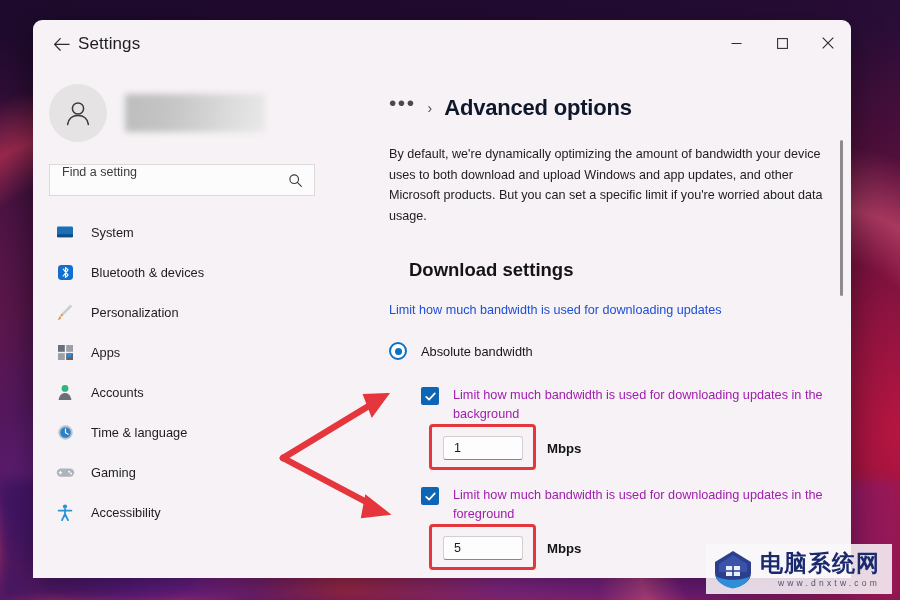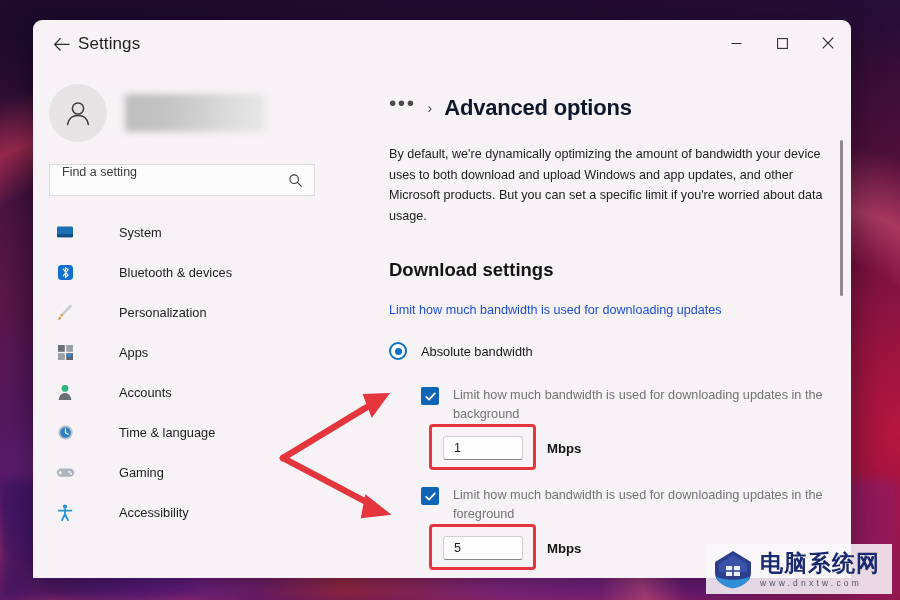--- a/index.html
+++ b/index.html
@@ -113,21 +113,20 @@
   .searchbox .ph {
     font-size: 12.5px; color: #3b3b3b; margin-left: 12px;
   }
   .search-icon { position: absolute; right: 11px; top: 8px; color: #3a3a3a; }
 
   .navlist { margin-top: 16px; }
   .navitem {
     height: 40px; margin: 0 12px; padding-left: 8px;
     display: flex; align-items: center;
     border-radius: 4px;
-    gap: 28px;
   }
   .navitem .nico {
     width: 24px; height: 20px;
     display: flex; align-items: center; justify-content: center;
     flex: none; margin-right: 14px;
   }
   .navitem .nlabel { font-size: 12.8px; color: #1d1d1d; }
 
   
   .content {
@@ -144,21 +143,21 @@
   .page-title {
     font-size: 22px; font-weight: 600; color: #0f172a; letter-spacing: -0.2px;
   }
   .intro {
     margin-top: 16px;
     width: 450px;
     font-size: 12.6px; line-height: 20.5px; color: #1e1e1e;
   }
   .section-title {
     margin-top: 33px;
-    font-size: 18.5px; font-weight: 600; color: #141414;
+    font-size: 18.5px; font-weight: 600; color: #141414; margin-left: 20px;
   }
   .section-sub {
     margin-top: 22px;
     font-size: 12.6px; color: #1d4ed8;
   }
 
   .radio-row { display: flex; align-items: center; margin-top: 25px; }
   .radio {
     width: 18px; height: 18px; border-radius: 50%;
     border: 2.4px solid #0a72c4;
@@ -170,21 +169,21 @@
   .radio-label { margin-left: 14px; font-size: 12.8px; color: #171717; }
 
   .check-row { display: flex; margin-top: 26px; margin-left: 32px; }
   .check {
     width: 18px; height: 18px; flex: none;
     background: #0f65b5; border-radius: 2px;
     display: flex; align-items: center; justify-content: center;
     margin-top: 1px;
   }
   .check-label {
-    margin-left: 14px; font-size: 12.7px; line-height: 19px; color: #737373;
+    margin-left: 14px; font-size: 12.7px; line-height: 19px; color: #a21caf;
     width: 420px;
   }
 
   .field-row {
     display: flex; align-items: center;
     margin-top: 12px; margin-left: 54px;
   }
   .field-wrap { position: relative; }
   .hl-box {
     position: absolute; left: -14px; top: -12px;
@@ -228,20 +227,21 @@
   .wm-badge { width: 42px; height: 40px; flex: none; }
   .wm-text { margin-left: 6px; }
   .wm-cn {
     font-family: "DejaVu Sans", sans-serif;
     font-size: 23px; font-weight: 700; color: #1a2a6e; letter-spacing: 1px;
     line-height: 25px;
   }
   .wm-url {
     font-size: 8.5px; color: #53536b; letter-spacing: 3.2px;
     margin-top: 2px;
+    text-align: right;
   }
 </style>
 </head>
 <body>
 
 <div id="wallpaper">
   <div class="bloom-bottom"></div>
 </div>
 
 <div id="settings-window">

